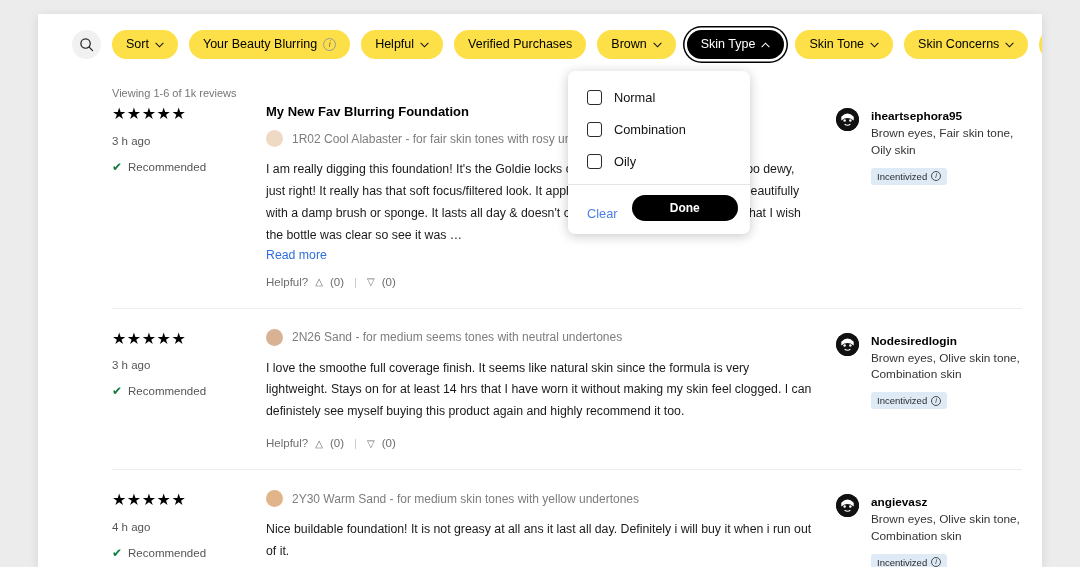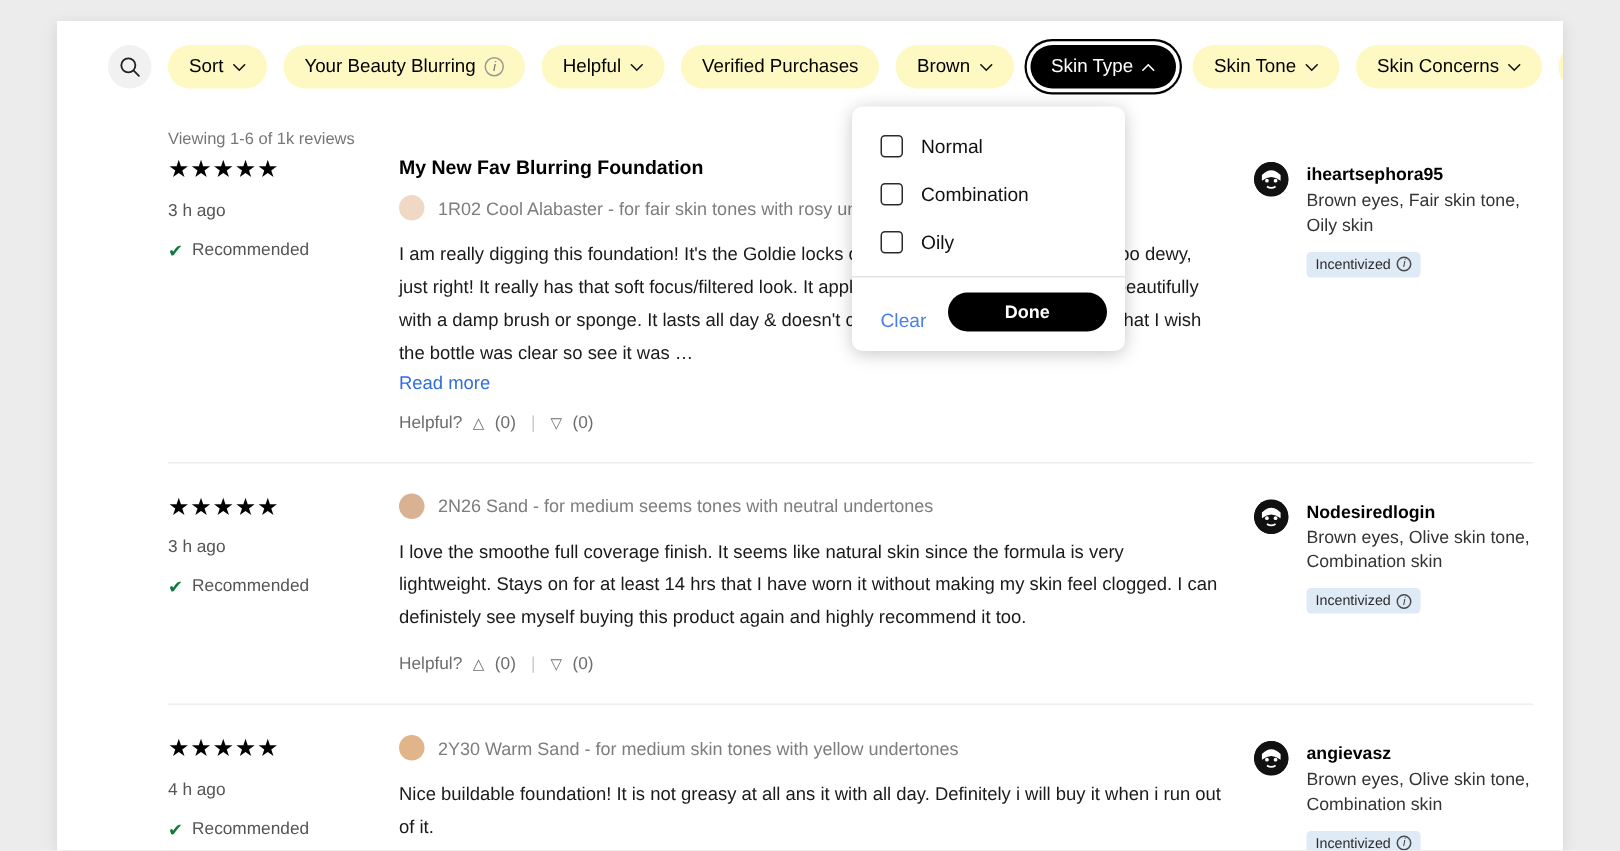--- a/index.html
+++ b/index.html
@@ -39,21 +39,21 @@
     width: 29px; height: 29px;
     border-radius: 50%;
     background: #f1f1f1;
     display: flex; align-items: center; justify-content: center;
     flex: none;
   }
   .search-btn svg { display: block; }
   .chip {
     height: 29px;
     border-radius: 16px;
-    background: #fef9c3;
+    background: #fde047;
     color: #000;
     font-size: 12.5px;
     display: flex;
     align-items: center;
     gap: 6px;
     padding: 0 14px;
     white-space: nowrap;
     flex: none;
   }
   .chip.active {
@@ -375,21 +375,21 @@
           <div class="rec">
             <span class="check">✔</span>
             <span>Recommended</span>
           </div>
         </div>
         <div class="col-mid">
           <div class="shade-row">
             <span class="swatch" style="background:#e2b489;"></span>
             <span class="shade-txt">2Y30 Warm Sand - for medium skin tones with yellow undertones</span>
           </div>
-          <div class="r-body">Nice buildable foundation! It is not greasy at all ans it with all day. Definitely i will buy it when i run out of it.</div>
+          <div class="r-body">Nice buildable foundation! It is not greasy at all ans it last all day. Definitely i will buy it when i run out of it.</div>
 
         </div>
         <div class="col-right">
           <div class="avatar">
             <svg width="23" height="23" viewBox="0 0 24 24">
               <circle cx="12" cy="12" r="12" fill="#111"></circle>
               <path d="M5.5 9 Q12 2.5 18.5 9 L18.5 13 Q12 8 5.5 13 Z" fill="#fff"></path>
               <circle cx="9" cy="13" r="1.3" fill="#fff"></circle>
               <circle cx="15" cy="13" r="1.3" fill="#fff"></circle>
               <path d="M9 17 Q12 19 15 17" stroke="#fff" stroke-width="1.2" fill="none"></path>

